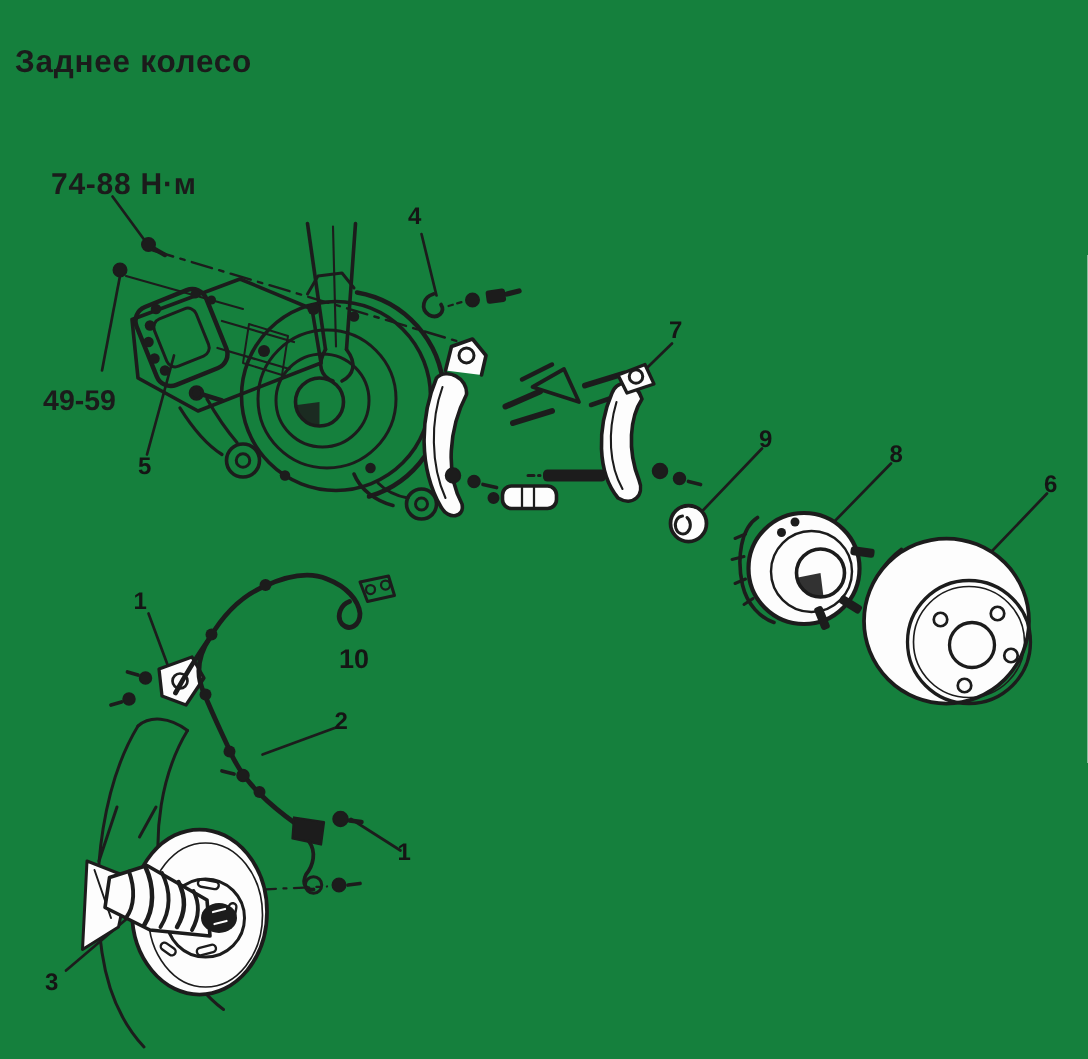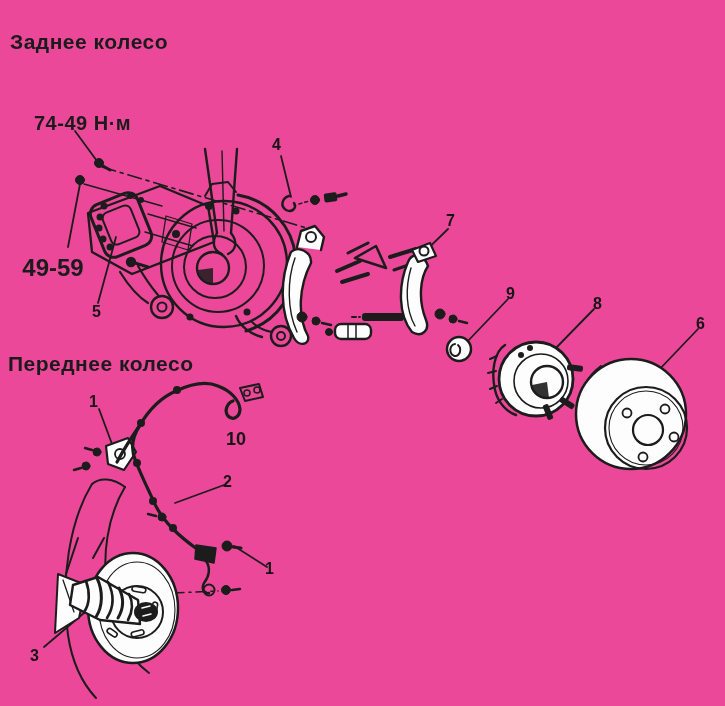--- a/index.html
+++ b/index.html
@@ -1,27 +1,27 @@
 <!DOCTYPE html>
 <html><head>
 <meta charset="utf-8">
 <style>
   html,body{margin:0;padding:0;background:#e8e8e8;}
   #stage{
-    position:relative;width:725px;height:706px;background:#ec4899;
+    position:relative;width:725px;height:706px;background:#15803d;
     font-family:"Liberation Sans",sans-serif;color:#1c1c1c;overflow:hidden;
   }
   #artwork{position:absolute;left:0;top:0;width:725px;height:706px;}
   .lbl{position:absolute;font-weight:bold;color:#1b1b1b;white-space:nowrap;}
   .section-title{font-size:21px;letter-spacing:.5px;}
   .t-rear-title{left:10px;top:30px;}
   .t-front-title{left:8px;top:352px;}
   .torque{font-size:20px;letter-spacing:.5px;}
   .t-torque-upper{left:34px;top:112px;}
-  .t-torque-lower{left:12px;top:252px;width:82px;text-align:center;font-size:24px;line-height:31px;}
+  .t-torque-lower{left:12px;top:252px;width:82px;text-align:center;font-size:19px;line-height:31px;}
   .t-torque-lower span{display:block;}
   .callout{position:absolute;font-weight:bold;font-size:16px;color:#151515;}
   .c-r4{left:272px;top:136px;}
   .c-r7{left:446px;top:212px;}
   .c-r5{left:92px;top:303px;}
   .c-r9{left:506px;top:285px;}
   .c-r8{left:593px;top:295px;}
   .c-r6{left:696px;top:315px;}
   .c-f1a{left:89px;top:393px;}
   .c-f2{left:223px;top:473px;}
@@ -274,27 +274,26 @@
         <path d="M119,588 C124,598 124,608 118,618" stroke-width="3"></path>
         <path d="M129,594 C133,602 133,611 128,620" stroke-width="2.6"></path>
         <ellipse cx="146" cy="612" rx="12" ry="10" fill="#1c1c1c" stroke="none"></ellipse>
         <path d="M142,608 L150,606 M143,616 L151,614" stroke="#fdfdfd" stroke-width="1.5"></path>
       </g>
     </g>
   </svg>
 
   <div class="lbl section-title t-rear-title">Заднее колесо</div>
 
-  <div class="lbl torque t-torque-upper">74-49 Н·м</div>
+  <div class="lbl torque t-torque-upper">74-88 Н·м</div>
 
   <div class="lbl t-torque-lower">
     <span>49-59</span>
   </div>
 
-  <div class="lbl section-title t-front-title">Переднее колесо</div>
 
   <div class="callout c-r4">4</div>
   <div class="callout c-r7">7</div>
   <div class="callout c-r5">5</div>
   <div class="callout c-r9">9</div>
   <div class="callout c-r8">8</div>
   <div class="callout c-r6">6</div>
 
   <div class="callout c-f1a">1</div>
   <div class="callout c-f2">2</div>

